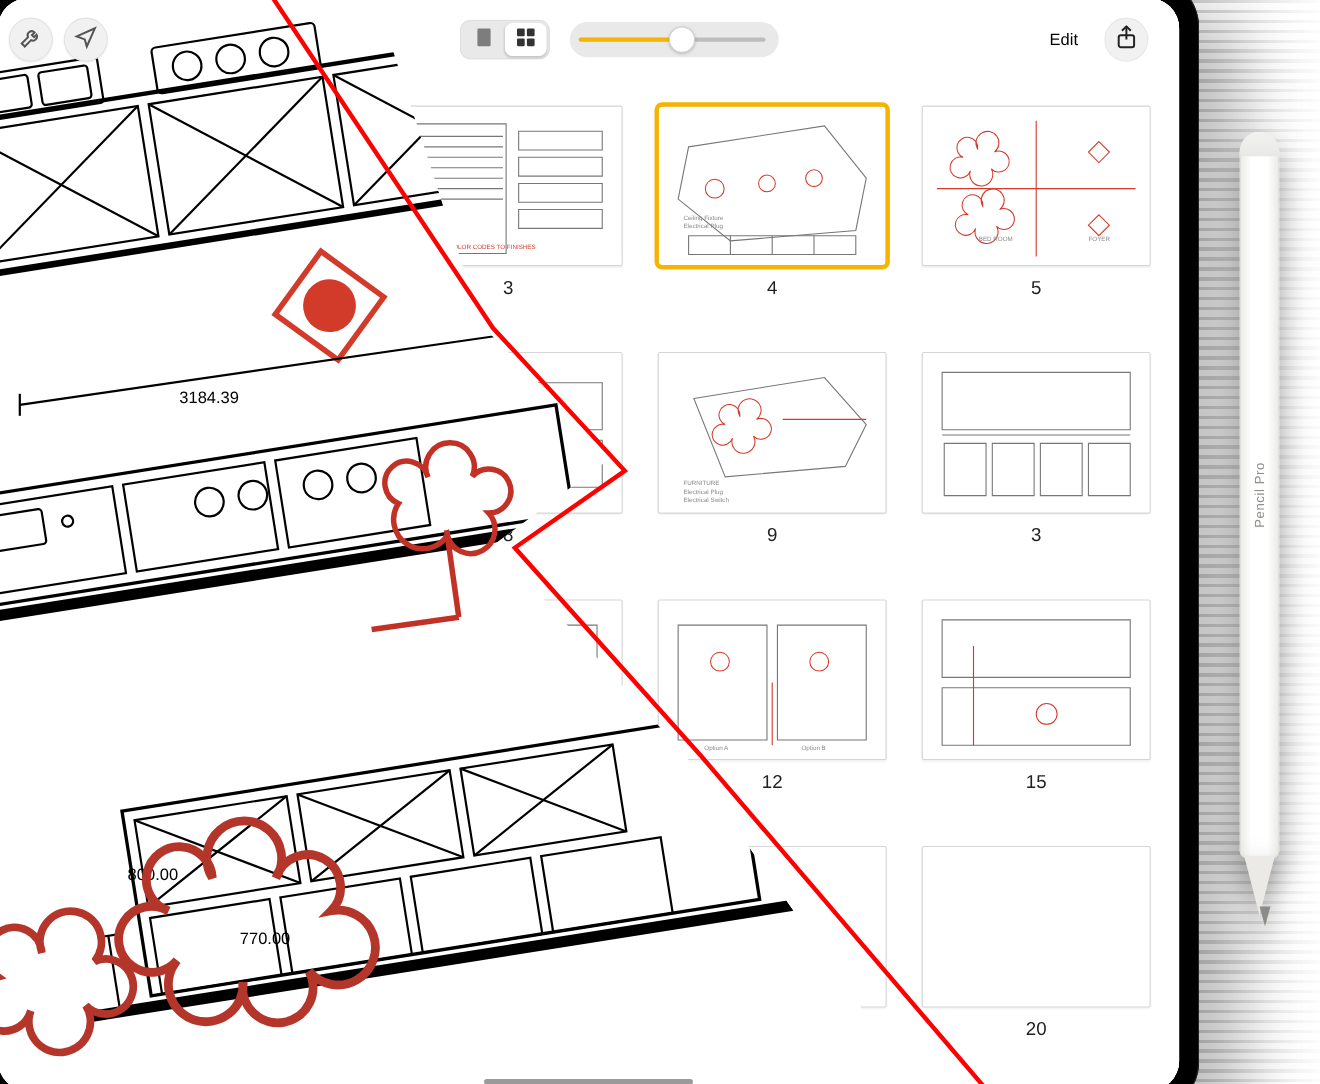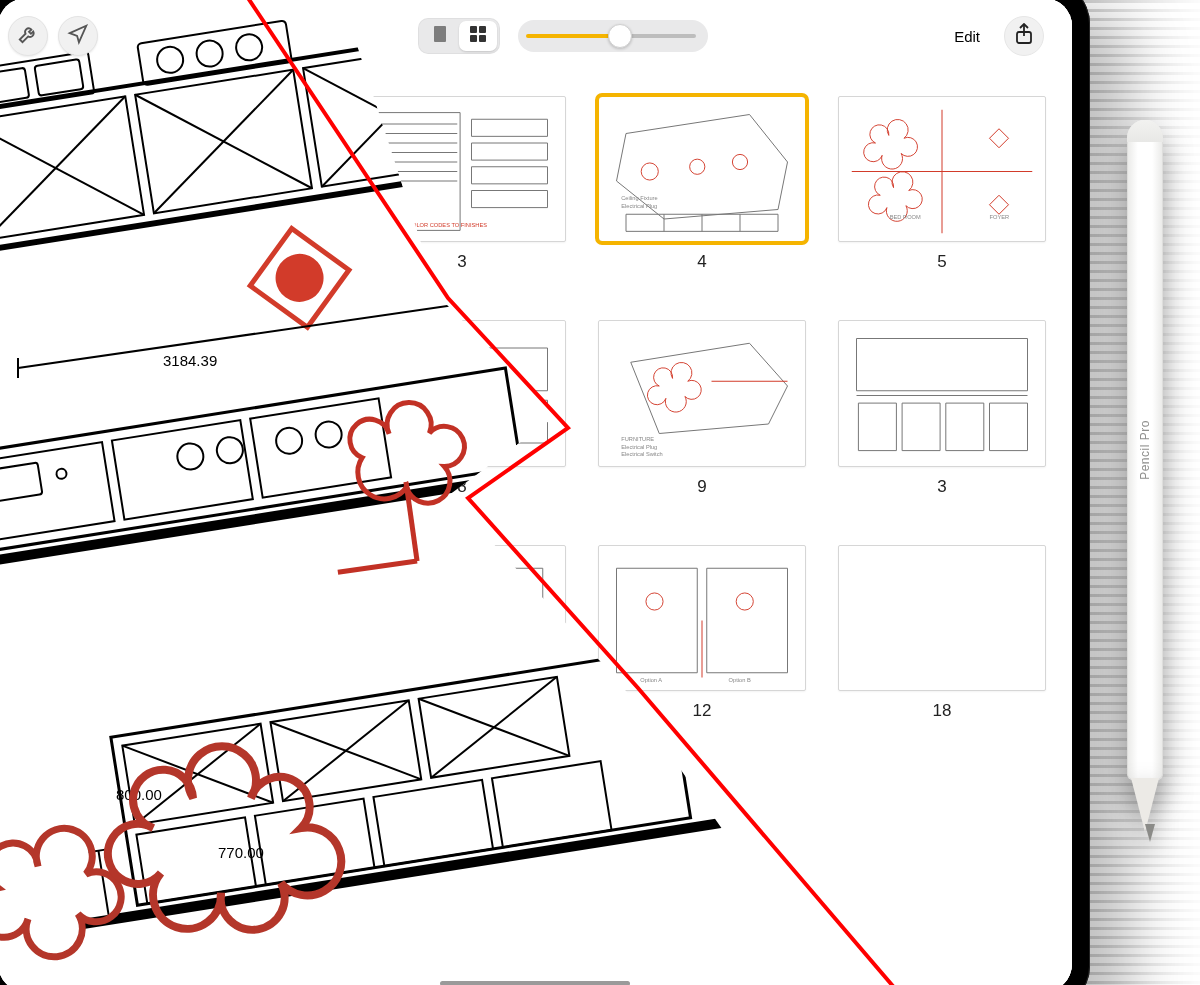--- a/index.html
+++ b/index.html
@@ -459,28 +459,45 @@
                   <circle cx="145" cy="50" r="9"></circle>
                 </g>
             <line class="red" x1="100" y1="70" x2="100" y2="130"></line>
             <text x="35" y="135">Option A</text>
             <text x="128" y="135">Option B</text>
           </svg>
             </div>
           <div class="thumb-num">12</div>
         </div>
 
+        <div class="thumb">
+          <div class="thumb-card">
+              <svg class="mini" viewBox="0 0 200 140">
+            <rect x="10" y="10" width="180" height="55"></rect>
+                <rect x="10" y="75" width="180" height="55"></rect>
+            <line class="red" x1="40" y1="35" x2="40" y2="130"></line>
+            <g class="red" fill="none">
+                  <circle cx="110" cy="100" r="10"></circle>
+                </g>
+          </svg>
+            </div>
+          <div class="thumb-num">15</div>
+        </div>
 
         <div class="thumb">
           <div class="thumb-card"></div>
           <div class="thumb-num">18</div>
         </div>
         <div class="thumb">
           <div class="thumb-card"></div>
           <div class="thumb-num">19</div>
+        </div>
+        <div class="thumb">
+          <div class="thumb-card"></div>
+          <div class="thumb-num">20</div>
         </div>
       </div>
     </div>
 
     <svg class="split-outline" viewBox="0 0 1074 994" preserveAspectRatio="none">
       <polyline points="250,0 450,300 570,430 470,500 640,690 900,994" fill="none" stroke="#ff0000" stroke-width="4"></polyline>
     </svg>
 
     <div class="home-indicator"></div>
   </div>

